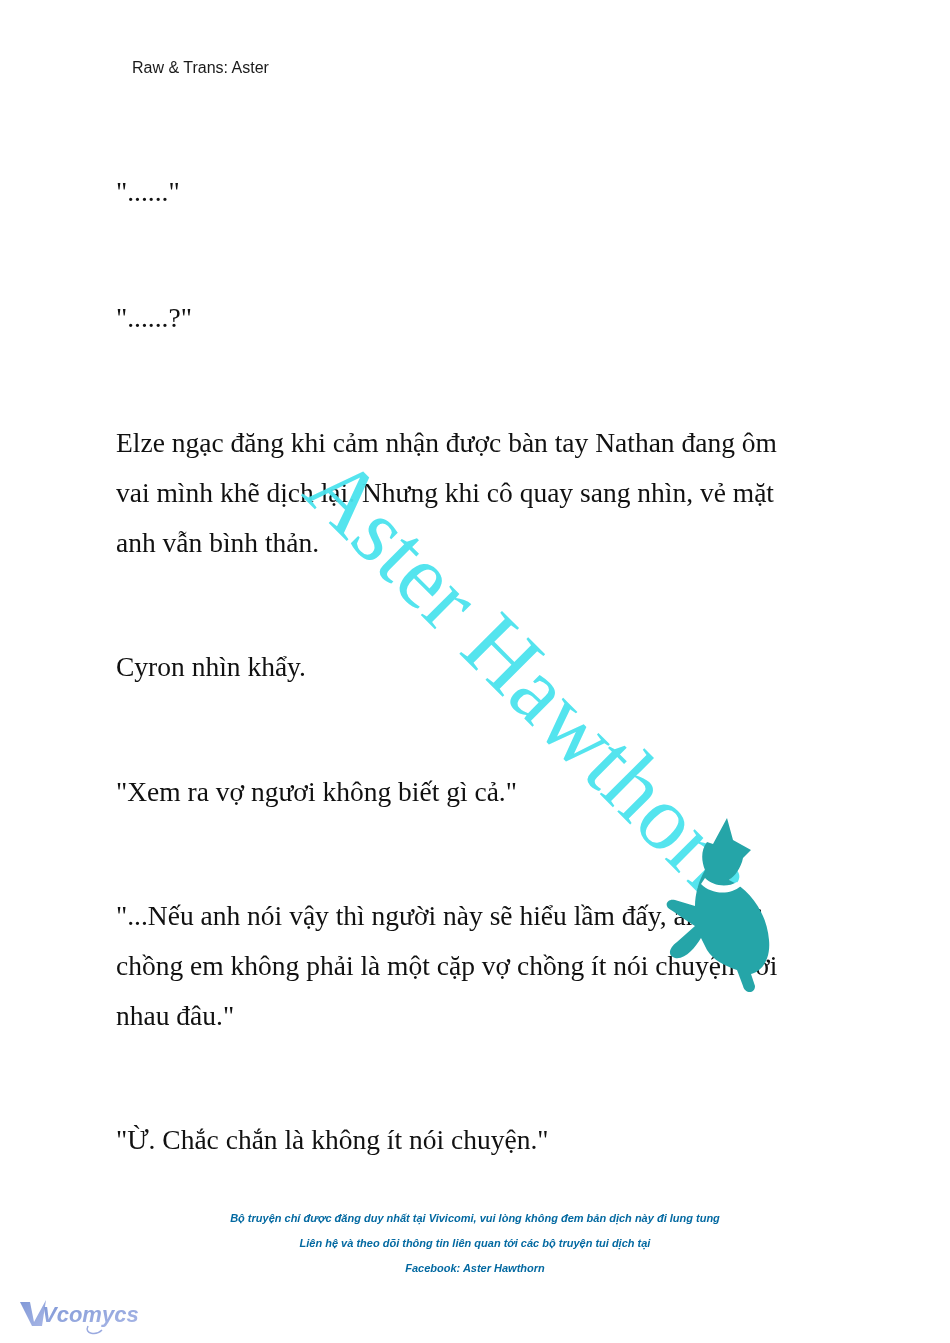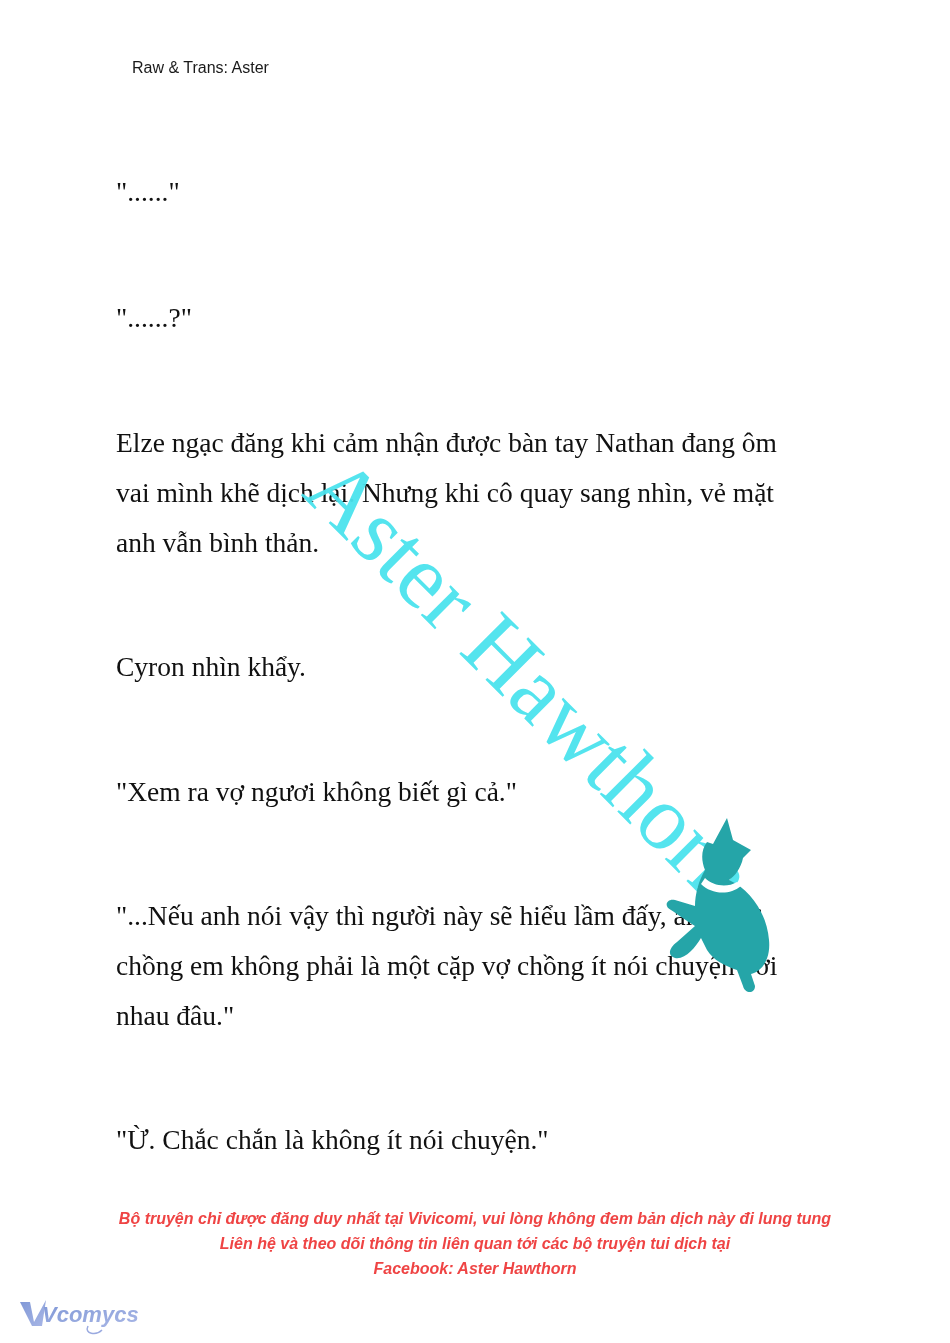--- a/index.html
+++ b/index.html
@@ -59,22 +59,22 @@
       z-index: 3;
     }
     .footer {
       position: absolute;
       left: 0;
       width: 950px;
       text-align: center;
       font-family: "Liberation Sans", sans-serif;
       font-style: italic;
       font-weight: bold;
-      font-size: 16px;
-      color: #ef4444;
+      font-size: 11px;
+      color: #0369a1;
       line-height: 25px;
     }
     .footer span { display: block; }
     .logo {
       position: absolute;
       left: 18px;
       top: 1296px;
       width: 130px;
       height: 40px;
     }

